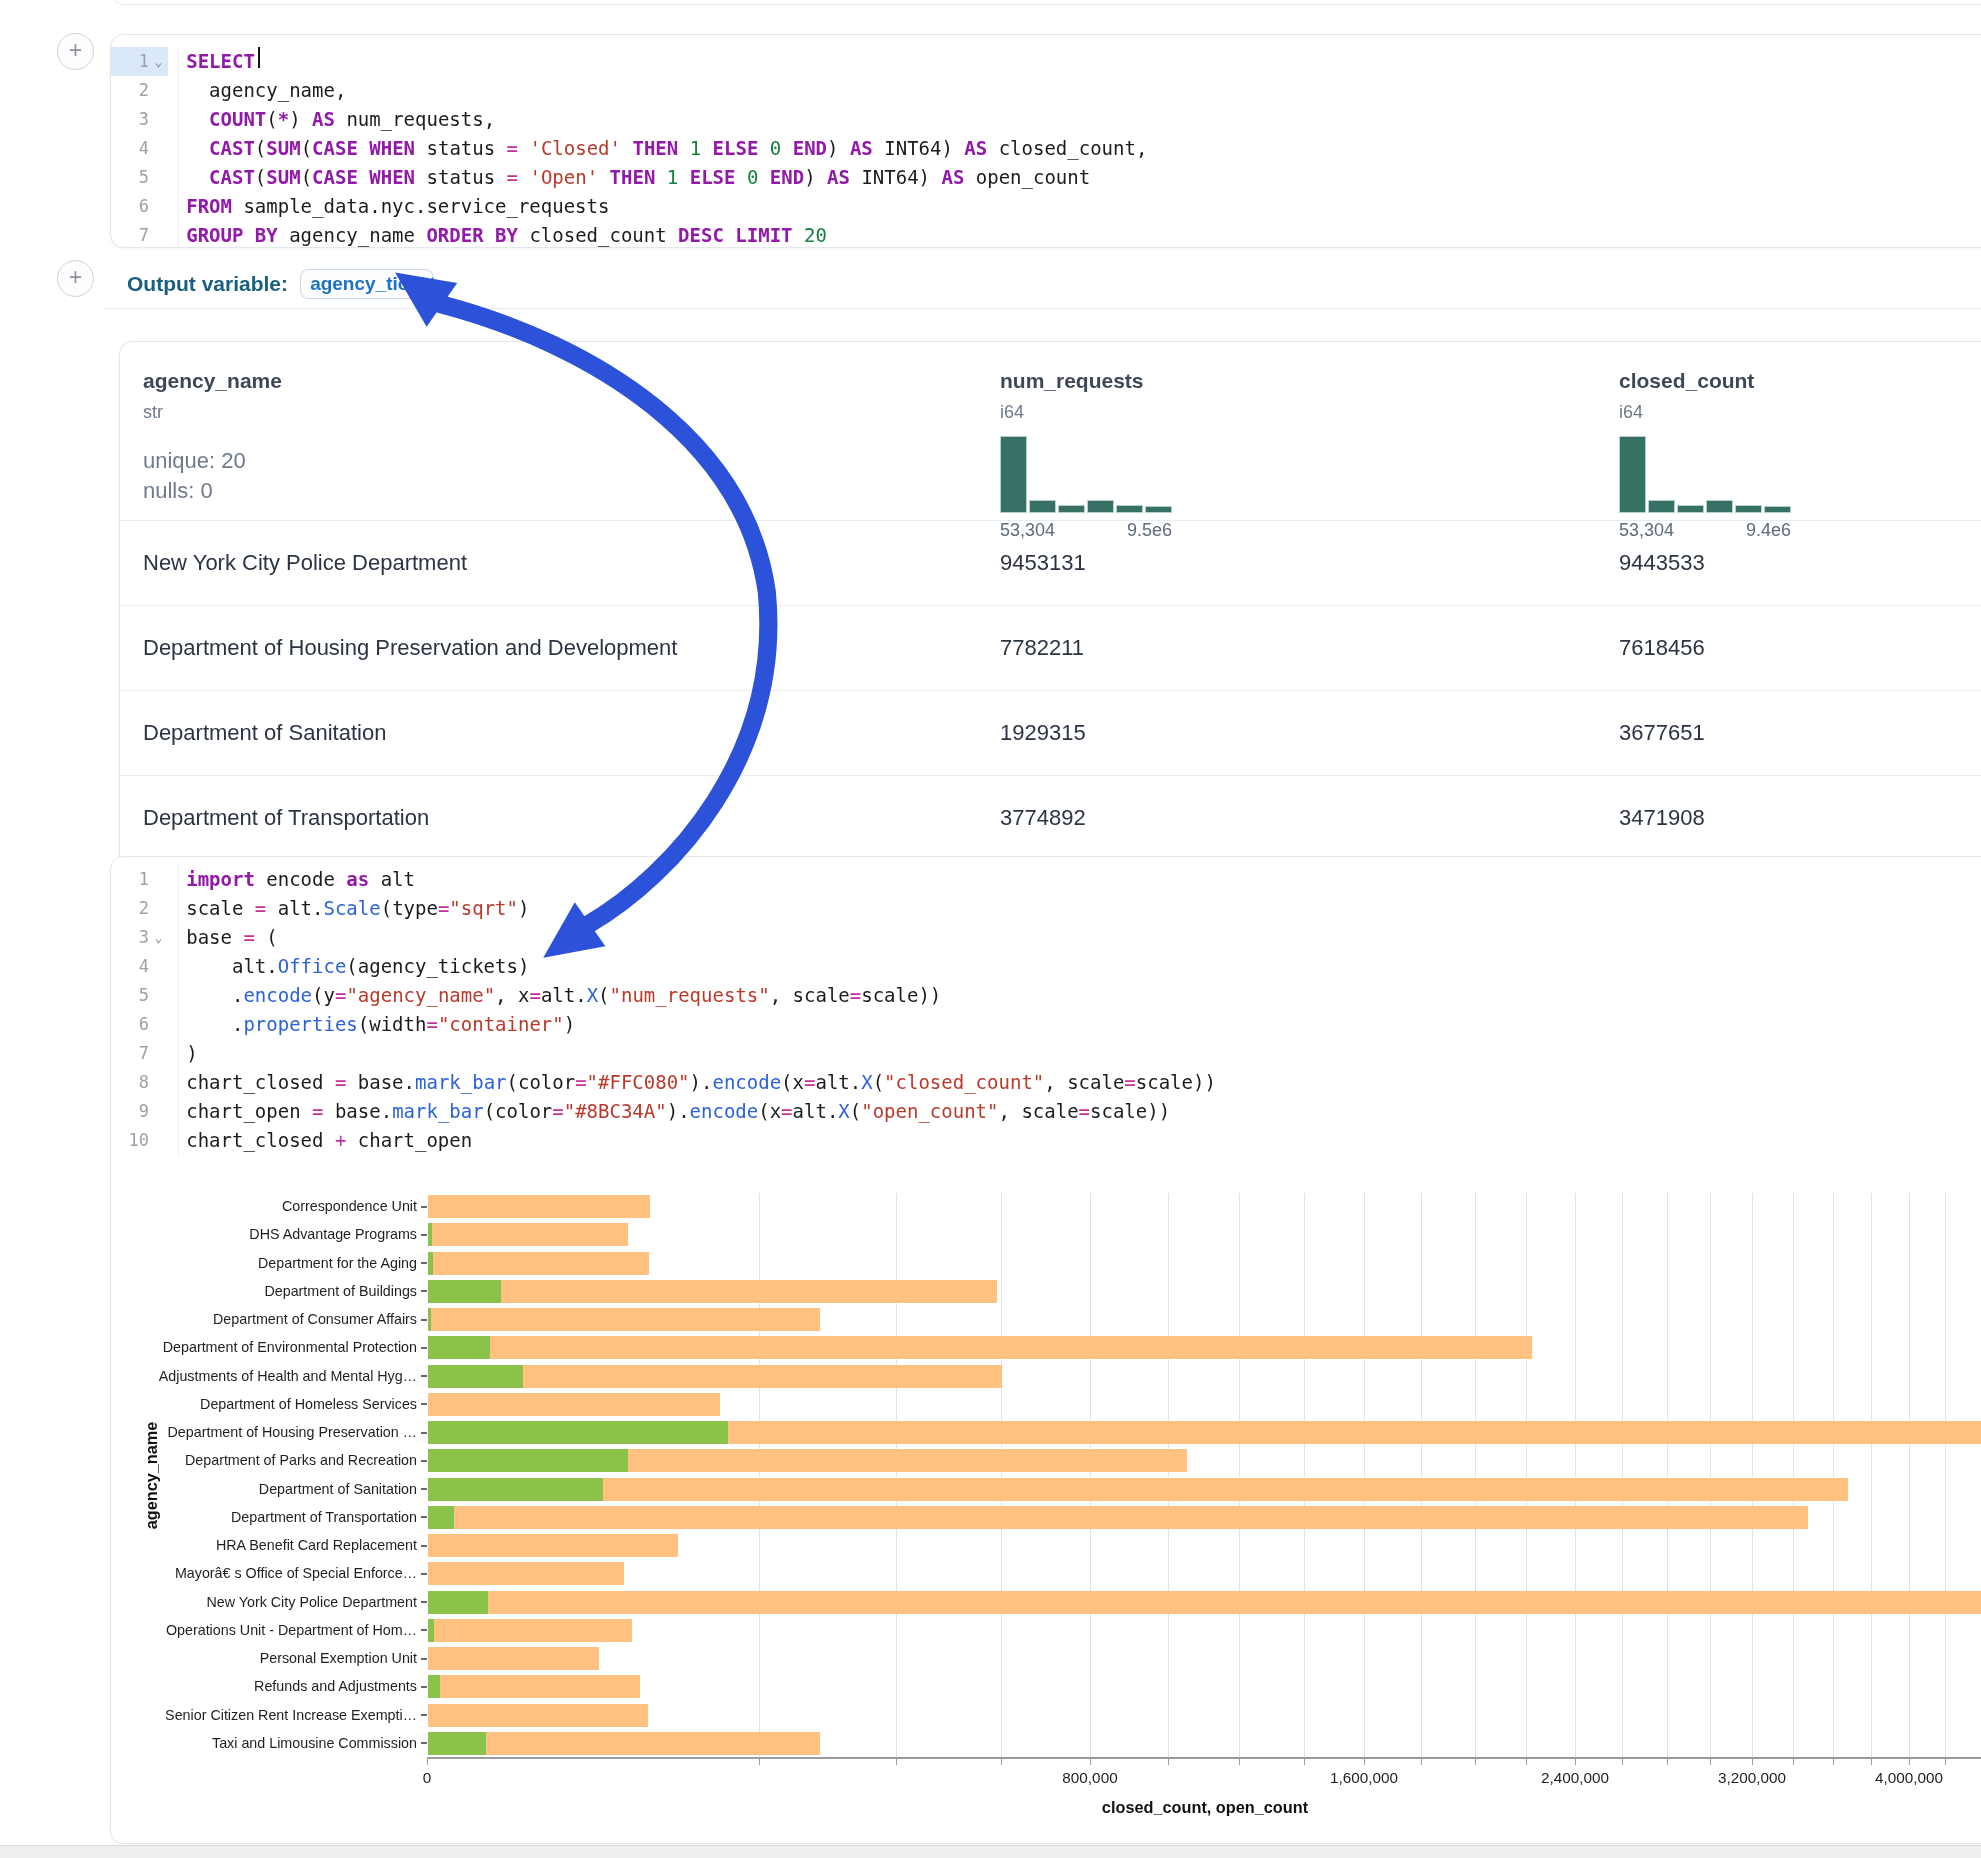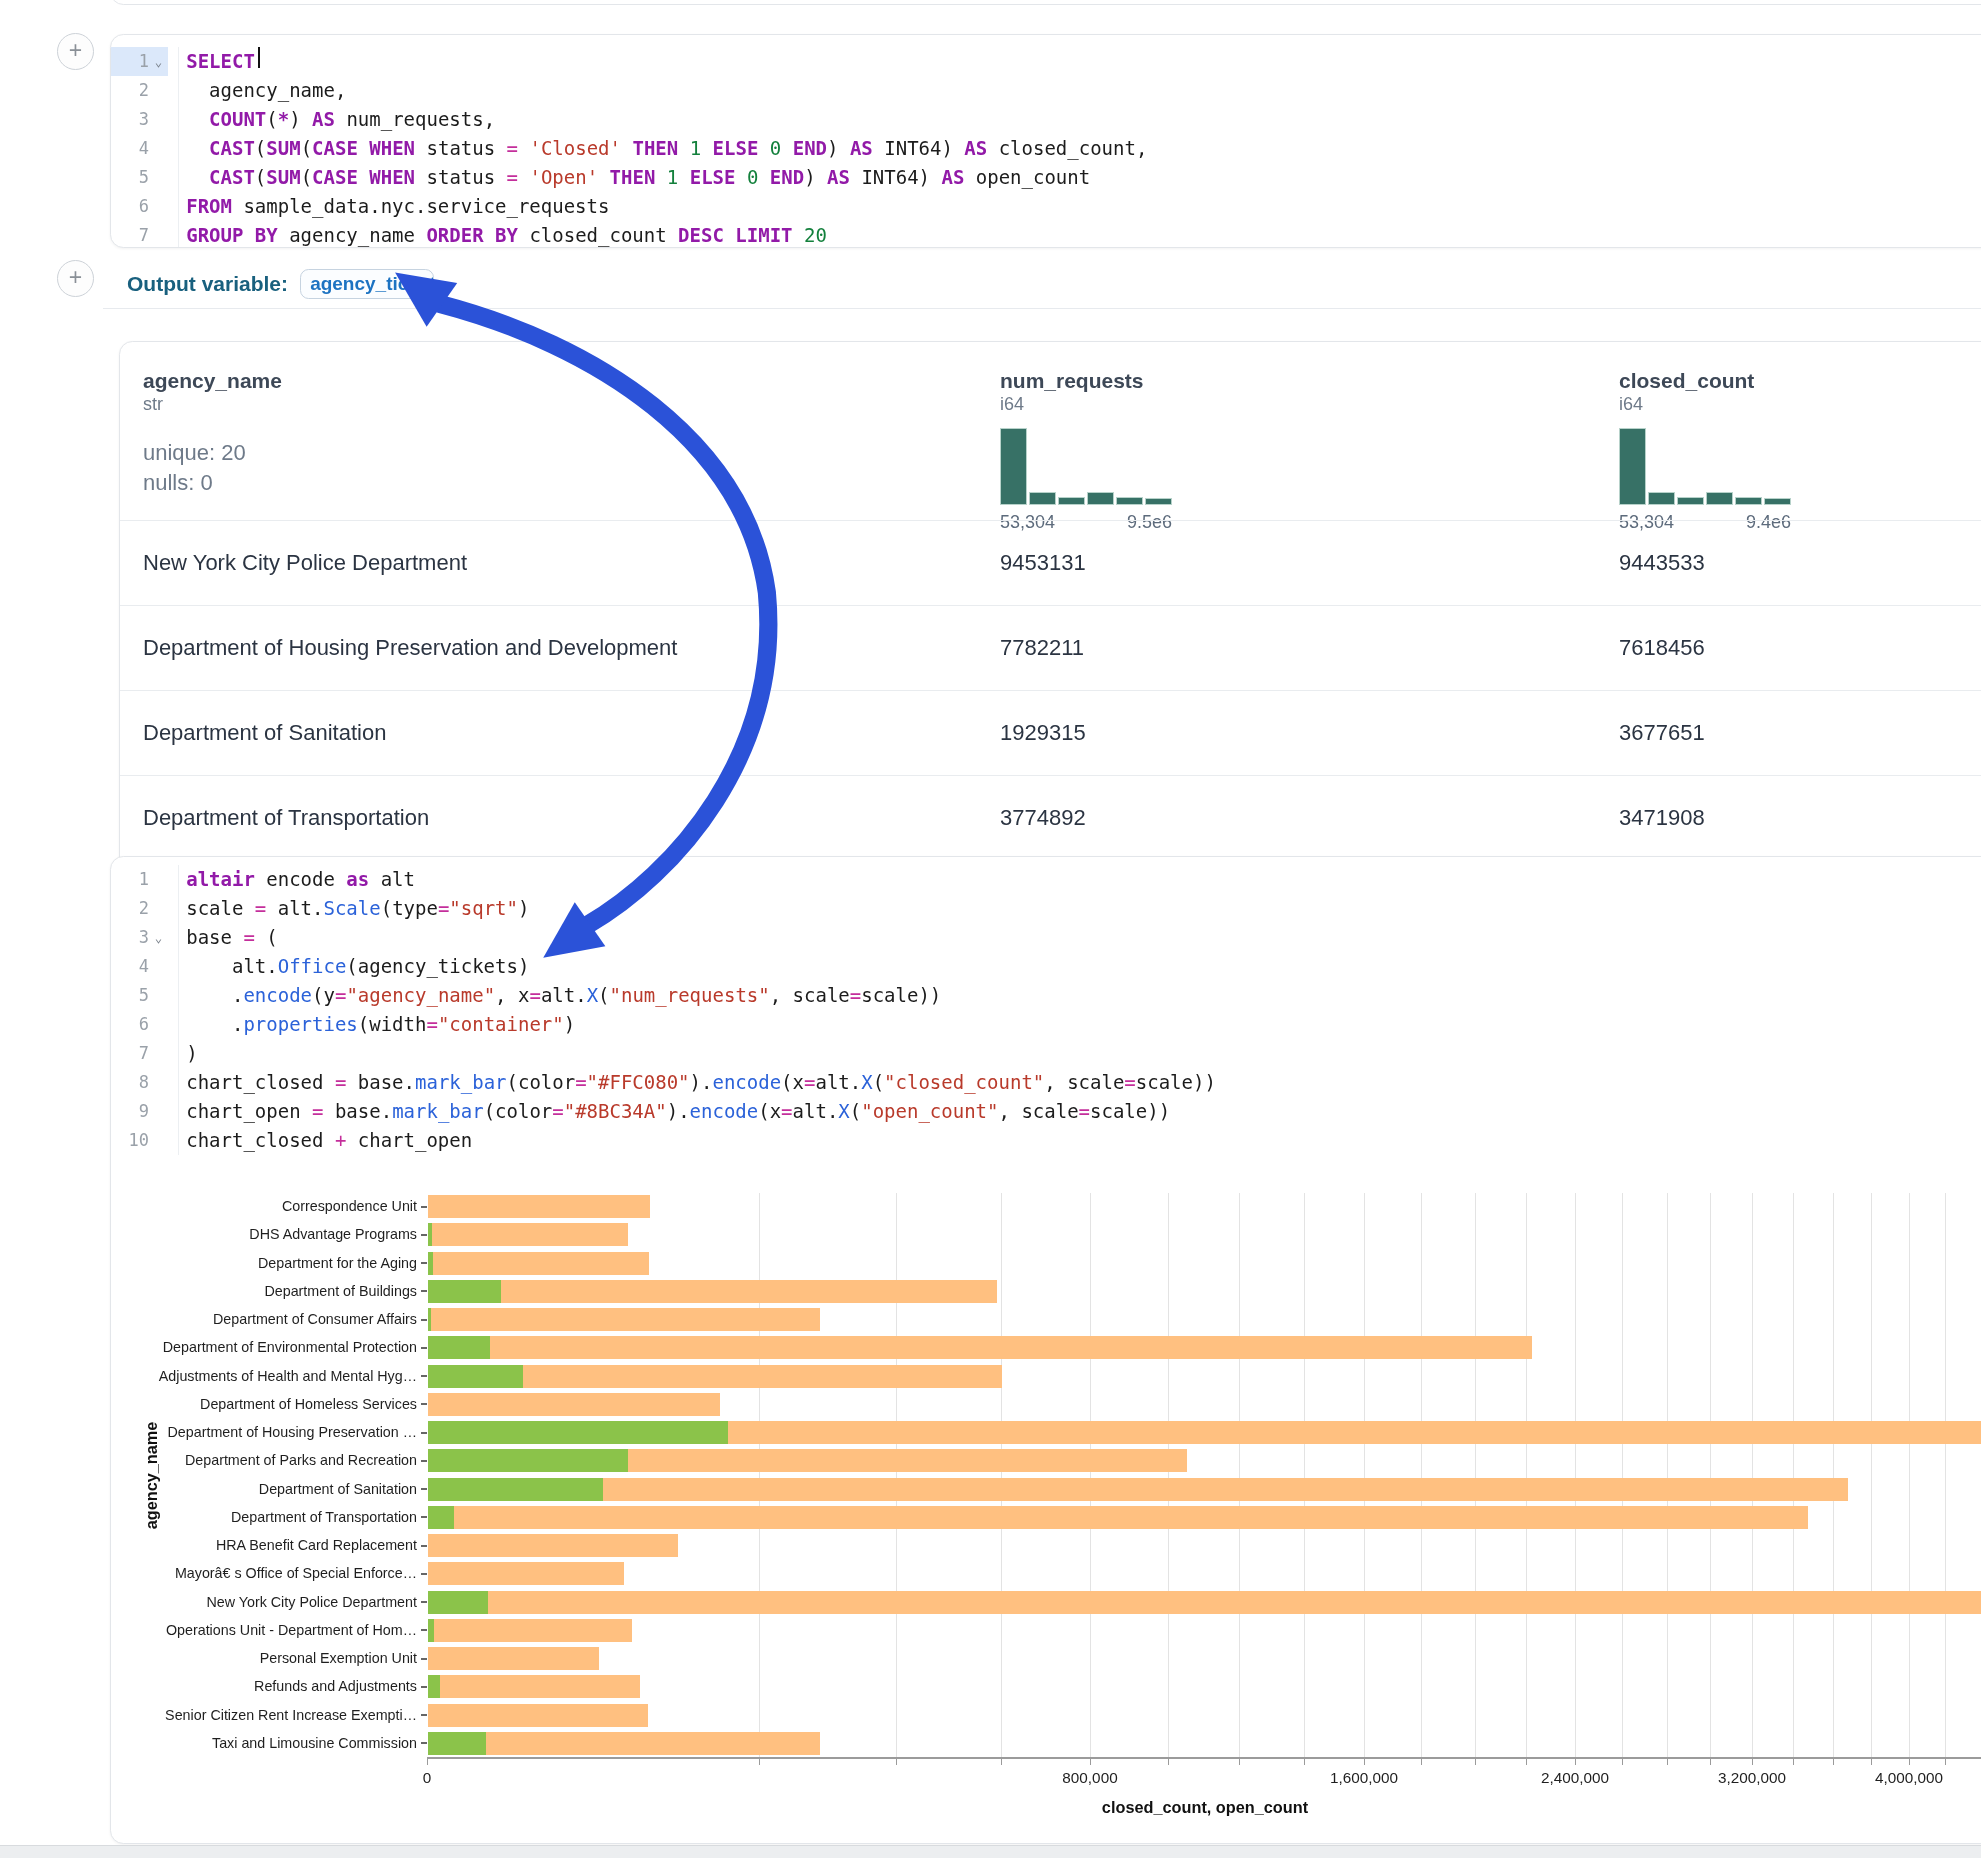--- a/index.html
+++ b/index.html
@@ -27,21 +27,21 @@
   .cursor{display:inline-block;width:1.9px;height:21px;background:#111;vertical-align:middle;margin-left:2.9px;}
   
   .outvar{position:absolute;left:127px;top:269px;display:flex;align-items:center;gap:11.5px;}
   .outvar-label{color:#19607e;font-weight:bold;font-size:21px;}
   .outvar-badge{border:1.9px solid #c6d3e0;border-radius:8.6px;background:#fbfdff;color:#1d73c2;
         font-weight:bold;font-size:19px;padding:2.9px 9.6px;width:113px;overflow:hidden;white-space:nowrap;cursor:pointer;}
   .divider{position:absolute;left:103px;top:308px;width:1878px;height:0;border-top:1px solid #e7eaee;}
   
   .col-head{position:absolute;}
   .col-name{font-weight:bold;font-size:21px;color:#3d4857;}
-  .col-type{font-size:18px;color:#6e7a89;margin-top:1px;}
+  .col-type{font-size:18px;color:#6e7a89;margin-top:9px;}
   .col-stat{font-size:22px;color:#6e7a89;line-height:30px;}
   .mini-hist{display:flex;align-items:flex-end;gap:1.9px;width:172px;height:75px;}
   .mini-hist div{flex:1;background:#377166;border:1px solid #b7d2ca;}
   .hist-range{display:flex;justify-content:space-between;width:172px;font-size:18px;color:#5d6b7c;margin-top:6.7px;}
   .t-rows{position:absolute;left:0;right:0;}
   .t-row{height:84px;border-top:1px solid #e9ecef;position:relative;font-size:22px;color:#2b3442;}
   .t-row span{position:absolute;top:50%;transform:translateY(-50%);}
   .t-footer{position:absolute;left:23px;display:flex;align-items:center;gap:17px;color:#6e7a89;font-size:20px;}
   
   .chart-abs{position:absolute;}
@@ -160,21 +160,21 @@
       <svg width="25" height="25" viewBox="0 0 26 26">
         <circle cx="10" cy="10" r="6.5" fill="none" stroke="#6e7a89" stroke-width="2"></circle>
         <line x1="15" y1="15" x2="21" y2="21" stroke="#6e7a89" stroke-width="2" stroke-linecap="round"></line>
       </svg>
       <span>20 rows, 4 columns</span>
     </div>
   </div>
 
   <div class="card" id="py-card" style="left:110px;top:856px;width:1912px;height:986px;overflow:hidden;">
     <div id="py-code" class="code-area" style="top:7.6px;">
-        <div class="code-line"><span class="gutter-num">1</span><span class="gutter-fold"></span><span class="gutter-pad"></span><span class="tk-kw">altair</span><span class="tk-pl"> encode </span><span class="tk-kw">as</span><span class="tk-pl"> alt</span></div>
+        <div class="code-line"><span class="gutter-num">1</span><span class="gutter-fold"></span><span class="gutter-pad"></span><span class="tk-kw">import</span><span class="tk-pl"> encode </span><span class="tk-kw">as</span><span class="tk-pl"> alt</span></div>
         <div class="code-line"><span class="gutter-num">2</span><span class="gutter-fold"></span><span class="gutter-pad"></span><span class="tk-pl">scale </span><span class="tk-op">=</span><span class="tk-pl"> alt.</span><span class="tk-fn">Scale</span><span class="tk-pl">(type</span><span class="tk-op">=</span><span class="tk-str">"sqrt"</span><span class="tk-pl">)</span></div>
         <div class="code-line"><span class="gutter-num">3</span><span class="gutter-fold">⌄</span><span class="gutter-pad"></span><span class="tk-pl">base </span><span class="tk-op">=</span><span class="tk-pl"> (</span></div>
         <div class="code-line"><span class="gutter-num">4</span><span class="gutter-fold"></span><span class="gutter-pad"></span><span class="tk-pl">    alt.</span><span class="tk-fn">Office</span><span class="tk-pl">(agency_tickets)</span></div>
         <div class="code-line"><span class="gutter-num">5</span><span class="gutter-fold"></span><span class="gutter-pad"></span><span class="tk-pl">    .</span><span class="tk-fn">encode</span><span class="tk-pl">(y</span><span class="tk-op">=</span><span class="tk-str">"agency_name"</span><span class="tk-pl">, x</span><span class="tk-op">=</span><span class="tk-pl">alt.</span><span class="tk-fn">X</span><span class="tk-pl">(</span><span class="tk-str">"num_requests"</span><span class="tk-pl">, scale</span><span class="tk-op">=</span><span class="tk-pl">scale))</span></div>
         <div class="code-line"><span class="gutter-num">6</span><span class="gutter-fold"></span><span class="gutter-pad"></span><span class="tk-pl">    .</span><span class="tk-fn">properties</span><span class="tk-pl">(width</span><span class="tk-op">=</span><span class="tk-str">"container"</span><span class="tk-pl">)</span></div>
         <div class="code-line"><span class="gutter-num">7</span><span class="gutter-fold"></span><span class="gutter-pad"></span><span class="tk-pl">)</span></div>
         <div class="code-line"><span class="gutter-num">8</span><span class="gutter-fold"></span><span class="gutter-pad"></span><span class="tk-pl">chart_closed </span><span class="tk-op">=</span><span class="tk-pl"> base.</span><span class="tk-fn">mark_bar</span><span class="tk-pl">(color</span><span class="tk-op">=</span><span class="tk-str">"#FFC080"</span><span class="tk-pl">).</span><span class="tk-fn">encode</span><span class="tk-pl">(x</span><span class="tk-op">=</span><span class="tk-pl">alt.</span><span class="tk-fn">X</span><span class="tk-pl">(</span><span class="tk-str">"closed_count"</span><span class="tk-pl">, scale</span><span class="tk-op">=</span><span class="tk-pl">scale))</span></div>
         <div class="code-line"><span class="gutter-num">9</span><span class="gutter-fold"></span><span class="gutter-pad"></span><span class="tk-pl">chart_open </span><span class="tk-op">=</span><span class="tk-pl"> base.</span><span class="tk-fn">mark_bar</span><span class="tk-pl">(color</span><span class="tk-op">=</span><span class="tk-str">"#8BC34A"</span><span class="tk-pl">).</span><span class="tk-fn">encode</span><span class="tk-pl">(x</span><span class="tk-op">=</span><span class="tk-pl">alt.</span><span class="tk-fn">X</span><span class="tk-pl">(</span><span class="tk-str">"open_count"</span><span class="tk-pl">, scale</span><span class="tk-op">=</span><span class="tk-pl">scale))</span></div>
         <div class="code-line"><span class="gutter-num">10</span><span class="gutter-fold"></span><span class="gutter-pad"></span><span class="tk-pl">chart_closed </span><span class="tk-op">+</span><span class="tk-pl"> chart_open</span></div>
       </div>

